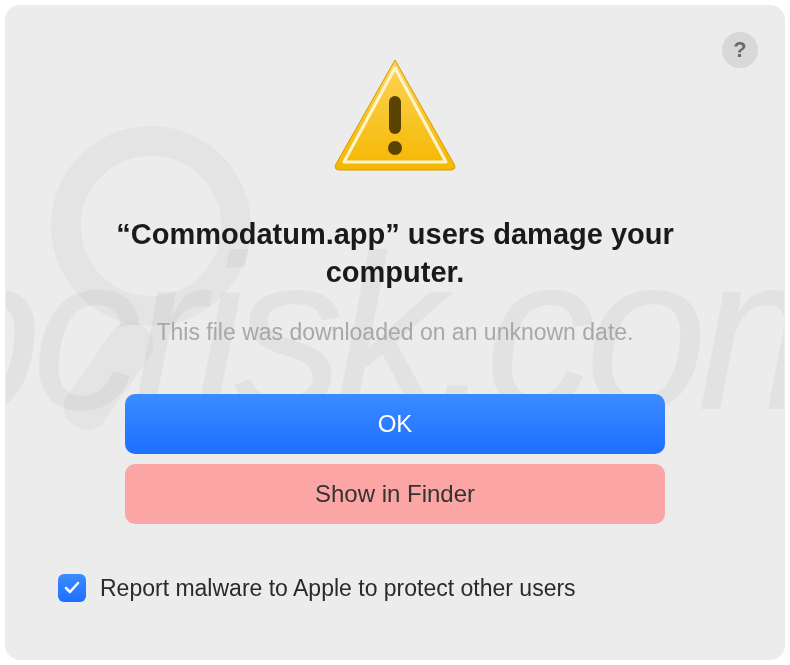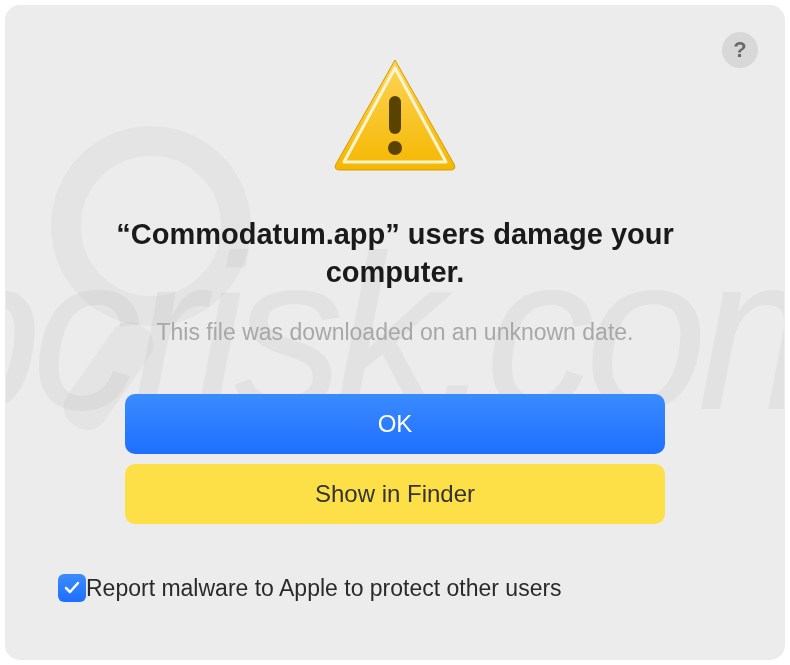--- a/index.html
+++ b/index.html
@@ -125,26 +125,27 @@
       cursor: pointer;
       display: flex;
       align-items: center;
       justify-content: center;
     }
     .btn-primary {
       background: linear-gradient(180deg, #3b8bff 0%, #1e6fff 100%);
       color: #fff;
     }
     .btn-secondary {
-      background: #fde047;
+      background: #fca5a5;
       color: #333;
     }
     .checkbox-row {
       display: flex;
       align-items: center;
+      gap: 14px;
       align-self: flex-start;
       margin-left: 4px;
     }
     .checkbox {
       width: 28px;
       height: 28px;
       border-radius: 6px;
       background: linear-gradient(180deg, #3b8bff 0%, #1e6fff 100%);
       display: flex;
       align-items: center;

